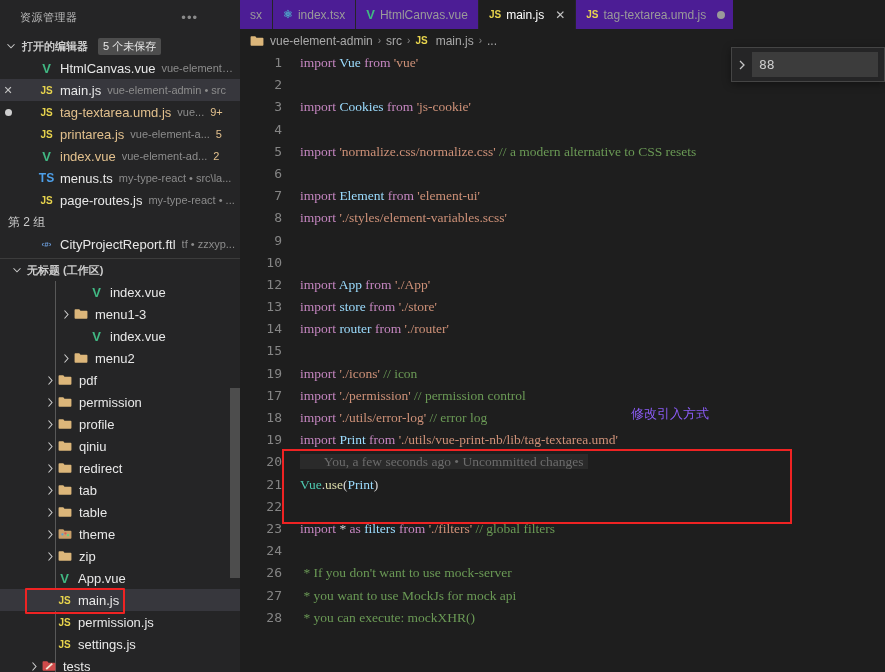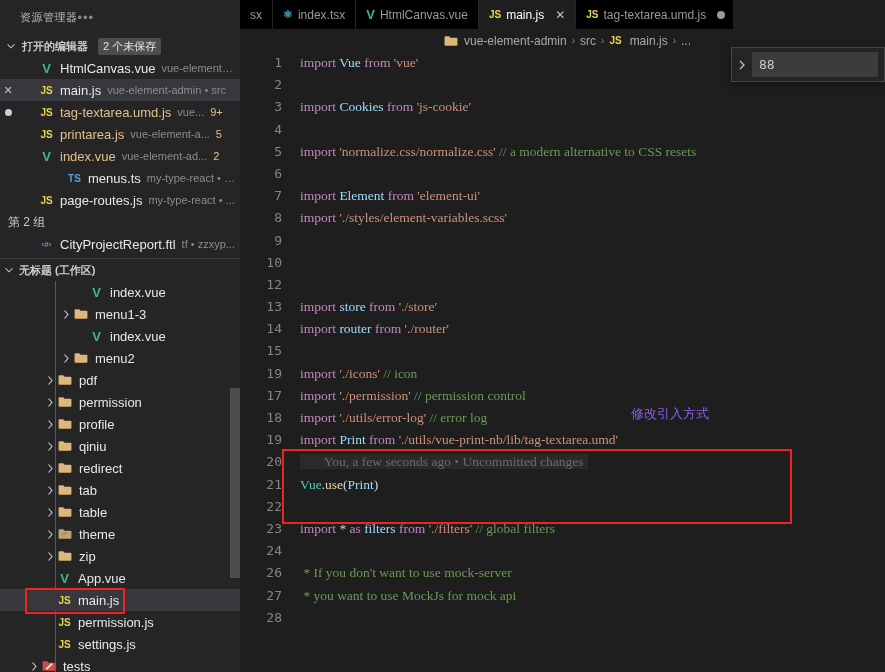--- a/index.html
+++ b/index.html
@@ -12,21 +12,21 @@
   .app{display:flex;width:885px;height:672px;position:relative;}
 
   
   .sidebar{
     width:240px;min-width:240px;height:672px;
     background:#252526;position:relative;overflow:hidden;
   }
   .sb-title{
     height:35px;display:flex;align-items:center;
     padding:0 12px 0 20px;font-size:11px;letter-spacing:.5px;
-    color:#bbbbbb;justify-content:flex-start;
+    color:#bbbbbb;justify-content:space-between;
   }
   .sb-title .dots{letter-spacing:1px;color:#8a8a8a;font-size:13px;padding-right:30px;}
   .section-head{
     height:22px;display:flex;align-items:center;gap:4px;
     padding-left:4px;font-size:11px;font-weight:bold;color:#cccccc;
   }
   .twisty{
     width:14px;height:14px;display:inline-block;position:relative;flex:0 0 14px;
   }
   .twisty svg{display:block;}
@@ -45,36 +45,36 @@
   }
   .row .dot{
     width:16px;flex:0 0 16px;display:flex;align-items:center;justify-content:center;
   }
   .row .dot i{width:7px;height:7px;border-radius:50%;background:#cfcfcf;display:block;}
   .ficon{
     width:17px;flex:0 0 17px;display:flex;align-items:center;justify-content:center;
     font-size:10px;font-weight:bold;
   }
   .ficon.js{color:#e8d44d;}
-  .ficon.ts{color:#4d9fe8;font-size:10px;margin-left:28px;}
+  .ficon.ts{color:#4d9fe8;font-size:12px;}
   .ficon.vue{color:#41b883;font-size:13px;font-weight:bold;line-height:1;}
   .ficon.ftl{color:#6a9ad6;font-size:9px;}
   .lbl{margin-left:5px;}
   .lbl.js{color:#e8e8e8;}
   .lbl.mod{color:#e2c08d;}
   .desc{margin-left:6px;font-size:11px;color:#8c8c8c;overflow:hidden;text-overflow:ellipsis;}
   .count{margin-left:6px;font-size:11px;color:#e2c08d;}
   .grp-label{
     height:22px;display:flex;align-items:center;padding-left:8px;
     font-size:12px;color:#cccccc;
   }
   .divider{height:1px;background:#3c3c3c;margin:3px 0 0 0;}
   .ws-head{
     height:22px;display:flex;align-items:center;gap:3px;
-    padding-left:2px;font-size:11px;font-weight:bold;color:#cccccc;
+    padding-left:10px;font-size:11px;font-weight:bold;color:#cccccc;
   }
   .tree{position:relative;}
   .tree .row{padding-left:0;}
   .arrow{width:12px;flex:0 0 12px;display:flex;align-items:center;justify-content:center;}
   .arrow svg{display:block;}
   .folder{
     width:18px;flex:0 0 18px;display:flex;align-items:center;justify-content:center;
   }
   .folder svg{display:block;}
   .guide{
@@ -89,36 +89,36 @@
   .redbox-main{
     position:absolute;border:2px solid #ef2323;border-radius:1px;
     pointer-events:none;
   }
 
   
   .main{flex:1;height:672px;display:flex;flex-direction:column;background:#1e1e1e;position:relative;overflow:hidden;}
   .tabs{height:29px;background:#252526;display:flex;align-items:stretch;overflow:hidden;flex:0 0 29px;}
   .tab{
     display:flex;align-items:center;gap:5px;padding:0 10px;
-    background:#000000;color:#9a9a9a;font-size:12px;white-space:nowrap;
+    background:#4c1d95;color:#9a9a9a;font-size:12px;white-space:nowrap;
     border-right:1px solid #252526;position:relative;
   }
   .tab.active{background:#1e1e1e;color:#ffffff;}
   .tab.active:before{content:"";position:absolute;left:0;right:0;top:0;height:1px;background:#1e1e1e;}
   .tab .ti{font-size:10px;font-weight:bold;}
   .tab .ti.js{color:#e8d44d;}
   .tab .ti.vue{color:#41b883;font-size:13px;}
   .tab .ti.react{color:#4ea8c9;font-size:11px;}
   .tab .tclose{margin-left:6px;color:#c5c5c5;font-size:12px;}
   .tab .tdot{width:8px;height:8px;border-radius:50%;background:#9a9a9a;display:inline-block;margin-left:6px;}
   .tab.partial{color:#9a9a9a;}
 
   .breadcrumb{
     height:23px;flex:0 0 23px;display:flex;align-items:center;gap:4px;
-    padding-left:8px;font-size:12px;color:#a9a9a9;background:#1e1e1e;justify-content:center;
+    padding-left:8px;font-size:12px;color:#a9a9a9;background:#1e1e1e;
   }
   .crumb-sep{color:#8a8a8a;font-size:10px;margin:0 1px;}
   .crumb{color:#a9a9a9;}
   .crumb.js{color:#e8d44d;font-size:10px;font-weight:bold;}
 
   .code-wrap{flex:1;position:relative;overflow:hidden;background:#1e1e1e;}
   .code{
     font-family:"DejaVu Sans Mono", monospace;
     font-size:13.5px;line-height:22.2px;position:absolute;top:0;left:0;right:0;
   }
@@ -175,21 +175,21 @@
       <span class="dots">•••</span>
     </div>
 
     <div class="section-head">
       <span class="twisty">
         <svg width="14" height="14" viewBox="0 0 16 16">
             <path d="M4 6 L8 10 L12 6" stroke="#cccccc" stroke-width="1.2" fill="none"></path>
           </svg>
       </span>
       <span>打开的编辑器</span>
-      <span class="badge-unsaved">2 个未保存</span>
+      <span class="badge-unsaved">5 个未保存</span>
     </div>
 
     <div id="open-editors">
         <div class="row">
           <span class="close-x"></span>
           <span style="display: inline-block; width: 22px; flex: 0 0 22px;"></span>
           <span class="ficon vue">V</span>
           <span class="lbl js">HtmlCanvas.vue</span>
           <span class="desc">vue-element-a...</span>
         </div>
@@ -534,36 +534,36 @@
           <div class="cline"><span class="gutter">1</span><span class="ctext"><span class="kw">import </span><span class="id">Vue</span><span class="kw"> from </span><span class="str">'vue'</span></span></div>
           <div class="cline"><span class="gutter">2</span><span class="ctext"></span></div>
           <div class="cline"><span class="gutter">3</span><span class="ctext"><span class="kw">import </span><span class="id">Cookies</span><span class="kw"> from </span><span class="str">'js-cookie'</span></span></div>
           <div class="cline"><span class="gutter">4</span><span class="ctext"></span></div>
           <div class="cline"><span class="gutter">5</span><span class="ctext"><span class="kw">import </span><span class="str">'normalize.css/normalize.css'</span><span class="cmt"> // a modern alternative to CSS resets</span></span></div>
           <div class="cline"><span class="gutter">6</span><span class="ctext"></span></div>
           <div class="cline"><span class="gutter">7</span><span class="ctext"><span class="kw">import </span><span class="id">Element</span><span class="kw"> from </span><span class="str">'element-ui'</span></span></div>
           <div class="cline"><span class="gutter">8</span><span class="ctext"><span class="kw">import </span><span class="str">'./styles/element-variables.scss'</span></span></div>
           <div class="cline"><span class="gutter">9</span><span class="ctext"></span></div>
           <div class="cline"><span class="gutter">10</span></div>
-          <div class="cline"><span class="gutter">12</span></div>
+          <div class="cline"><span class="gutter">12</span><span class="ctext"><span class="kw">import </span><span class="id">App</span><span class="kw"> from </span><span class="str">'./App'</span></span></div>
           <div class="cline"><span class="gutter">13</span><span class="ctext"><span class="kw">import </span><span class="id">store</span><span class="kw"> from </span><span class="str">'./store'</span></span></div>
           <div class="cline"><span class="gutter">14</span><span class="ctext"><span class="kw">import </span><span class="id">router</span><span class="kw"> from </span><span class="str">'./router'</span></span></div>
           <div class="cline"><span class="gutter">15</span><span class="ctext"></span></div>
           <div class="cline"><span class="gutter">19</span><span class="ctext"><span class="kw">import </span><span class="str">'./icons'</span><span class="cmt"> // icon</span></span></div>
           <div class="cline"><span class="gutter">17</span><span class="ctext"><span class="kw">import </span><span class="str">'./permission'</span><span class="cmt"> // permission control</span></span></div>
           <div class="cline"><span class="gutter">18</span><span class="ctext"><span class="kw">import </span><span class="str">'./utils/error-log'</span><span class="cmt"> // error log</span></span></div>
           <div class="cline"><span class="gutter">19</span><span class="ctext"><span class="kw">import </span><span class="id">Print</span><span class="kw"> from </span><span class="str">'./utils/vue-print-nb/lib/tag-textarea.umd'</span></span></div>
           <div class="cline"><span class="gutter">20</span><span class="ctext"><span class="blame blame-bg">      You, a few seconds ago • Uncommitted changes</span></span></div>
           <div class="cline"><span class="gutter">21</span><span class="ctext" style="padding-left: 8px;"><span class="tealv">Vue</span><span class="plain">.</span><span class="fn">use</span><span class="plain">(</span><span class="id">Print</span><span class="plain">)</span></span></div>
           <div class="cline"><span class="gutter">22</span><span class="ctext"></span></div>
           <div class="cline"><span class="gutter">23</span><span class="ctext"><span class="kw">import </span><span class="plain">* </span><span class="kw">as </span><span class="id">filters</span><span class="kw"> from </span><span class="str">'./filters'</span><span class="cmt"> // global filters</span></span></div>
           <div class="cline"><span class="gutter">24</span><span class="ctext"></span></div>
           <div class="cline"><span class="gutter">26</span><span class="ctext"><span class="cmt"> * If you don't want to use mock-server</span></span></div>
           <div class="cline"><span class="gutter">27</span><span class="ctext"><span class="cmt"> * you want to use MockJs for mock api</span></span></div>
-          <div class="cline"><span class="gutter">28</span></div>
+          <div class="cline"><span class="gutter">28</span><span class="ctext"><span class="cmt"> * you can execute: mockXHR()</span></span></div>
         </div>
       <div class="annot" id="annot" style="left: 391px; top: 353px;">修改引入方式</div>
       <div class="redbox-code" id="code-redbox" style="left: 42px; top: 397px; width: 506px; height: 71px;"></div>
     </div>
 
     <div class="topcover"></div>
     <div class="find">
       <span class="toggle">
         <svg width="10" height="12" viewBox="0 0 10 12">
             <path d="M3 2 L7 6 L3 10" stroke="#c5c5c5" stroke-width="1.3" fill="none"></path>

